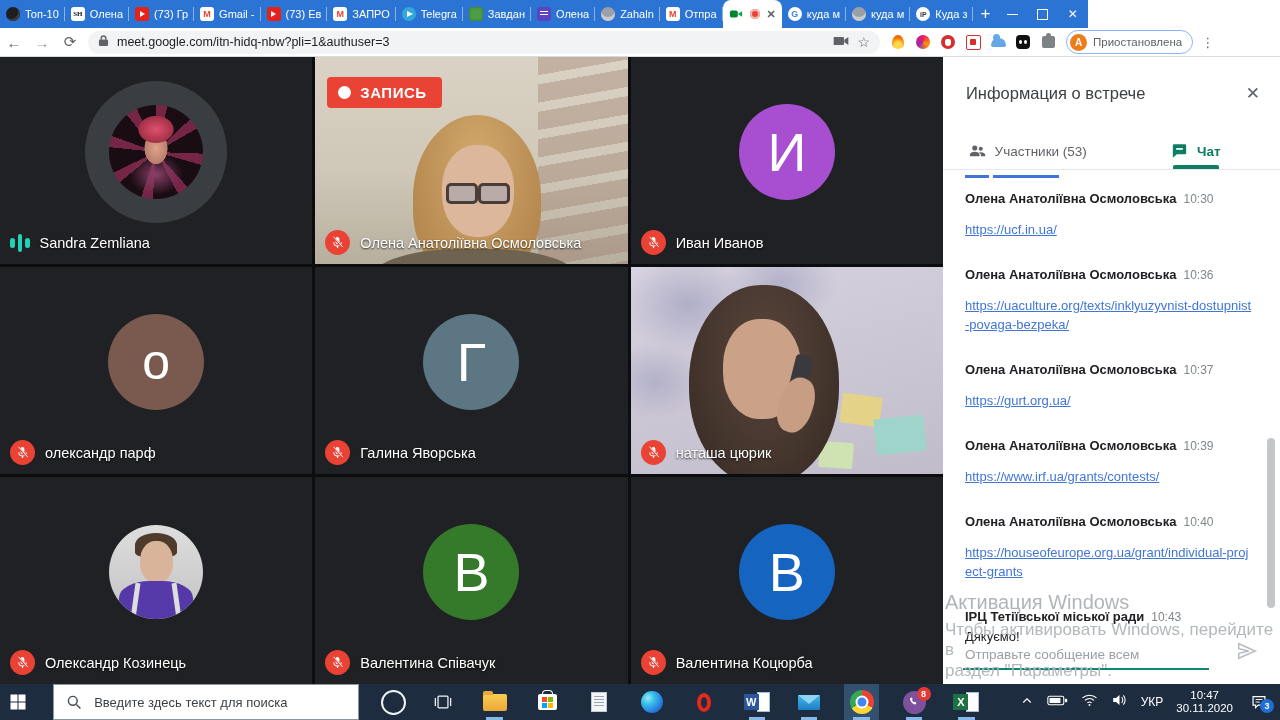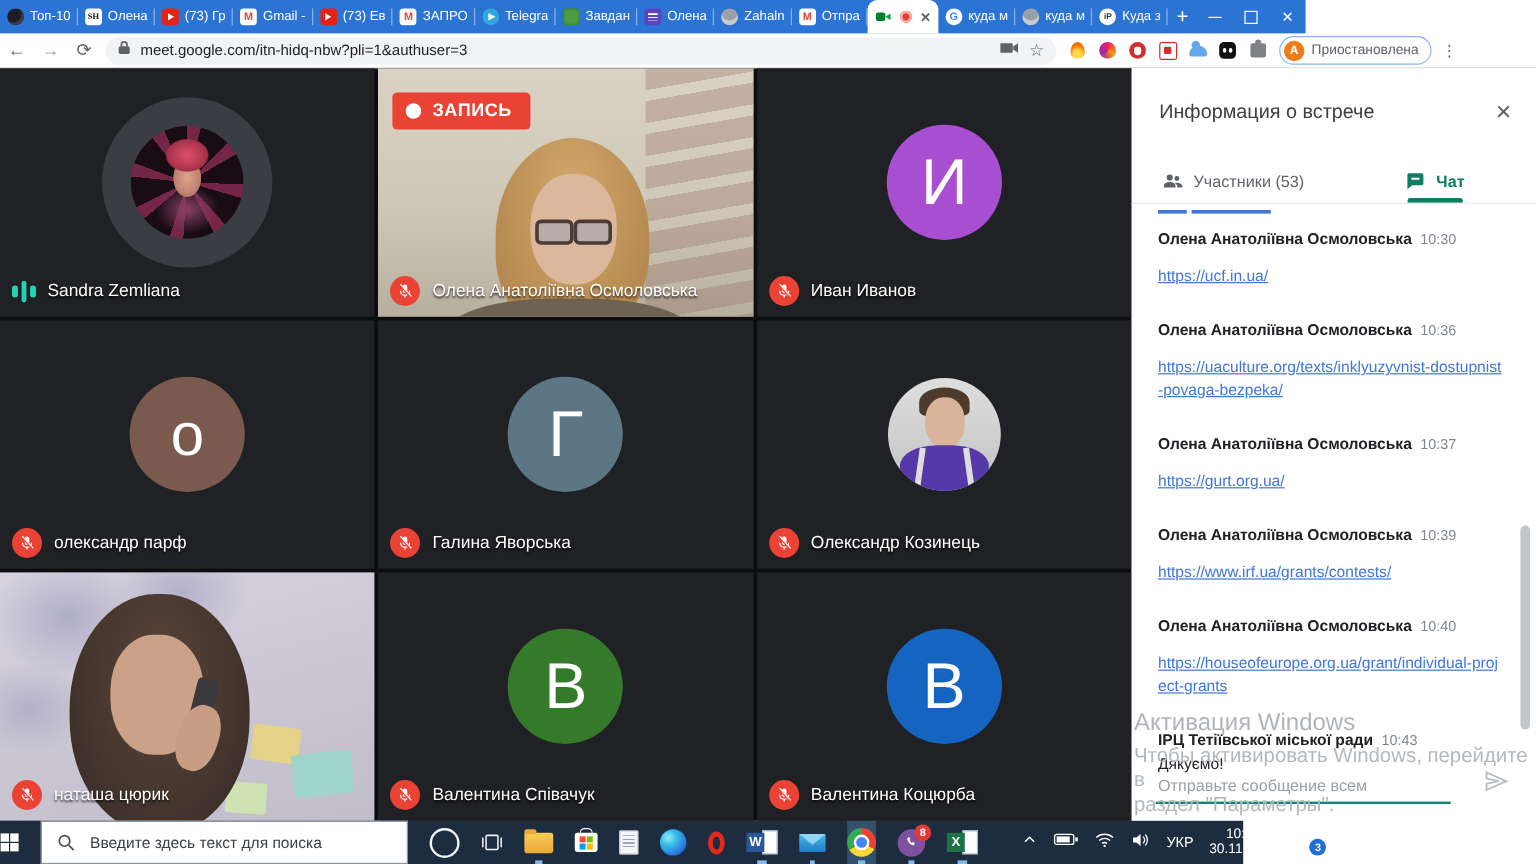--- a/index.html
+++ b/index.html
@@ -180,21 +180,21 @@
   .wm1{font-size:20px;color:#a3a8ad;opacity:.85;}
   .wm2{font-size:17px;color:#b3b8bc;margin-top:6px;}
   .chatinput{position:absolute;left:20px;bottom:14px;width:244px;}
   .chatinput input{width:100%;border:none;outline:none;background:transparent;
     border-bottom:2px solid #12857a;font-size:13.5px;color:#202124;padding:4px 0 6px 2px;
     font-family:"Liberation Sans",sans-serif;}
   .chatinput input::placeholder{color:#9aa0a6;}
   .sendbtn{position:absolute;right:22px;bottom:22px;width:22px;height:22px;}
 
   
-  .taskbar{position:absolute;left:0;top:684px;width:1036px;height:36px;background:#1d2c3f;
+  .taskbar{position:absolute;left:0;top:684px;width:1280px;height:36px;background:#1d2c3f;
     display:flex;align-items:stretch;gap:18px;}
   .tb-start{width:46px;display:flex;align-items:center;justify-content:center;}
   .tb-search{width:322px;background:#fff;border:1px solid #8a97a8;box-sizing:border-box;
     display:flex;align-items:center;gap:10px;padding:0 12px;}
   .tb-search input{border:none;outline:none;font-size:13px;color:#2b2f33;width:250px;
     font-family:"Liberation Sans",sans-serif;background:transparent;}
   .tb-search input::placeholder{color:#3a3f44;}
   .tb-btn{width:42px;display:flex;align-items:center;justify-content:center;position:relative;}
   .tb-app{width:45px;display:flex;align-items:center;justify-content:center;position:relative;}
   .tb-app.open::after{content:"";position:absolute;left:9px;right:9px;bottom:0;height:3px;
@@ -477,20 +477,41 @@
               <path fill="#fff" d="M12 15a3.5 3.5 0 0 0 3.5-3.5v-6a3.5 3.5 0 0 0-7 0v6A3.5 3.5 0 0 0 12 15z"></path>
               <path fill="#fff" d="M18 11.5a6 6 0 0 1-12 0H4.2a7.8 7.8 0 0 0 6.8 7.7V22h2v-2.8a7.8 7.8 0 0 0 6.8-7.7z"></path>
               <path stroke="#ea4335" stroke-width="3.6" d="M4 2l17 19"></path>
               <path stroke="#fff" stroke-width="1.8" d="M4.8 1.4l17 19"></path>
             </svg>
         </span>
         <span>Галина Яворська</span>
       </div>
     </div>
 
+    <div class="tile t-nat">
+      <div class="note n1"></div>
+      <div class="note n2"></div>
+      <div class="note n3"></div>
+      <div class="hair"></div>
+      <div class="face"></div>
+      <div class="phone"></div>
+      <div class="hand"></div>
+      <div class="nametag">
+        <span class="micmuted">
+          <svg width="13" height="13" viewBox="0 0 24 24">
+              <path fill="#fff" d="M12 15a3.5 3.5 0 0 0 3.5-3.5v-6a3.5 3.5 0 0 0-7 0v6A3.5 3.5 0 0 0 12 15z"></path>
+              <path fill="#fff" d="M18 11.5a6 6 0 0 1-12 0H4.2a7.8 7.8 0 0 0 6.8 7.7V22h2v-2.8a7.8 7.8 0 0 0 6.8-7.7z"></path>
+              <path stroke="#ea4335" stroke-width="3.6" d="M4 2l17 19"></path>
+              <path stroke="#fff" stroke-width="1.8" d="M4.8 1.4l17 19"></path>
+            </svg>
+        </span>
+        <span>наташа цюрик</span>
+      </div>
+    </div>
+
     <div class="tile">
       <div class="photoav">
         <div class="k-hair"></div>
           <div class="k-face"></div>
         <div class="k-shirt">
             <i class="s1"></i>
             <i class="s2"></i>
           </div>
       </div>
       <div class="nametag">
@@ -499,41 +520,20 @@
               <path fill="#fff" d="M12 15a3.5 3.5 0 0 0 3.5-3.5v-6a3.5 3.5 0 0 0-7 0v6A3.5 3.5 0 0 0 12 15z"></path>
               <path fill="#fff" d="M18 11.5a6 6 0 0 1-12 0H4.2a7.8 7.8 0 0 0 6.8 7.7V22h2v-2.8a7.8 7.8 0 0 0 6.8-7.7z"></path>
               <path stroke="#ea4335" stroke-width="3.6" d="M4 2l17 19"></path>
               <path stroke="#fff" stroke-width="1.8" d="M4.8 1.4l17 19"></path>
             </svg>
         </span>
         <span>Олександр Козинець</span>
       </div>
     </div>
 
-    <div class="tile t-nat">
-      <div class="note n1"></div>
-      <div class="note n2"></div>
-      <div class="note n3"></div>
-      <div class="hair"></div>
-      <div class="face"></div>
-      <div class="phone"></div>
-      <div class="hand"></div>
-      <div class="nametag">
-        <span class="micmuted">
-          <svg width="13" height="13" viewBox="0 0 24 24">
-              <path fill="#fff" d="M12 15a3.5 3.5 0 0 0 3.5-3.5v-6a3.5 3.5 0 0 0-7 0v6A3.5 3.5 0 0 0 12 15z"></path>
-              <path fill="#fff" d="M18 11.5a6 6 0 0 1-12 0H4.2a7.8 7.8 0 0 0 6.8 7.7V22h2v-2.8a7.8 7.8 0 0 0 6.8-7.7z"></path>
-              <path stroke="#ea4335" stroke-width="3.6" d="M4 2l17 19"></path>
-              <path stroke="#fff" stroke-width="1.8" d="M4.8 1.4l17 19"></path>
-            </svg>
-        </span>
-        <span>наташа цюрик</span>
-      </div>
-    </div>
-
     <div class="tile">
       <div class="avatar" style="background:#357a2b">В</div>
       <div class="nametag">
         <span class="micmuted">
           <svg width="13" height="13" viewBox="0 0 24 24">
               <path fill="#fff" d="M12 15a3.5 3.5 0 0 0 3.5-3.5v-6a3.5 3.5 0 0 0-7 0v6A3.5 3.5 0 0 0 12 15z"></path>
               <path fill="#fff" d="M18 11.5a6 6 0 0 1-12 0H4.2a7.8 7.8 0 0 0 6.8 7.7V22h2v-2.8a7.8 7.8 0 0 0 6.8-7.7z"></path>
               <path stroke="#ea4335" stroke-width="3.6" d="M4 2l17 19"></path>
               <path stroke="#fff" stroke-width="1.8" d="M4.8 1.4l17 19"></path>
             </svg>

